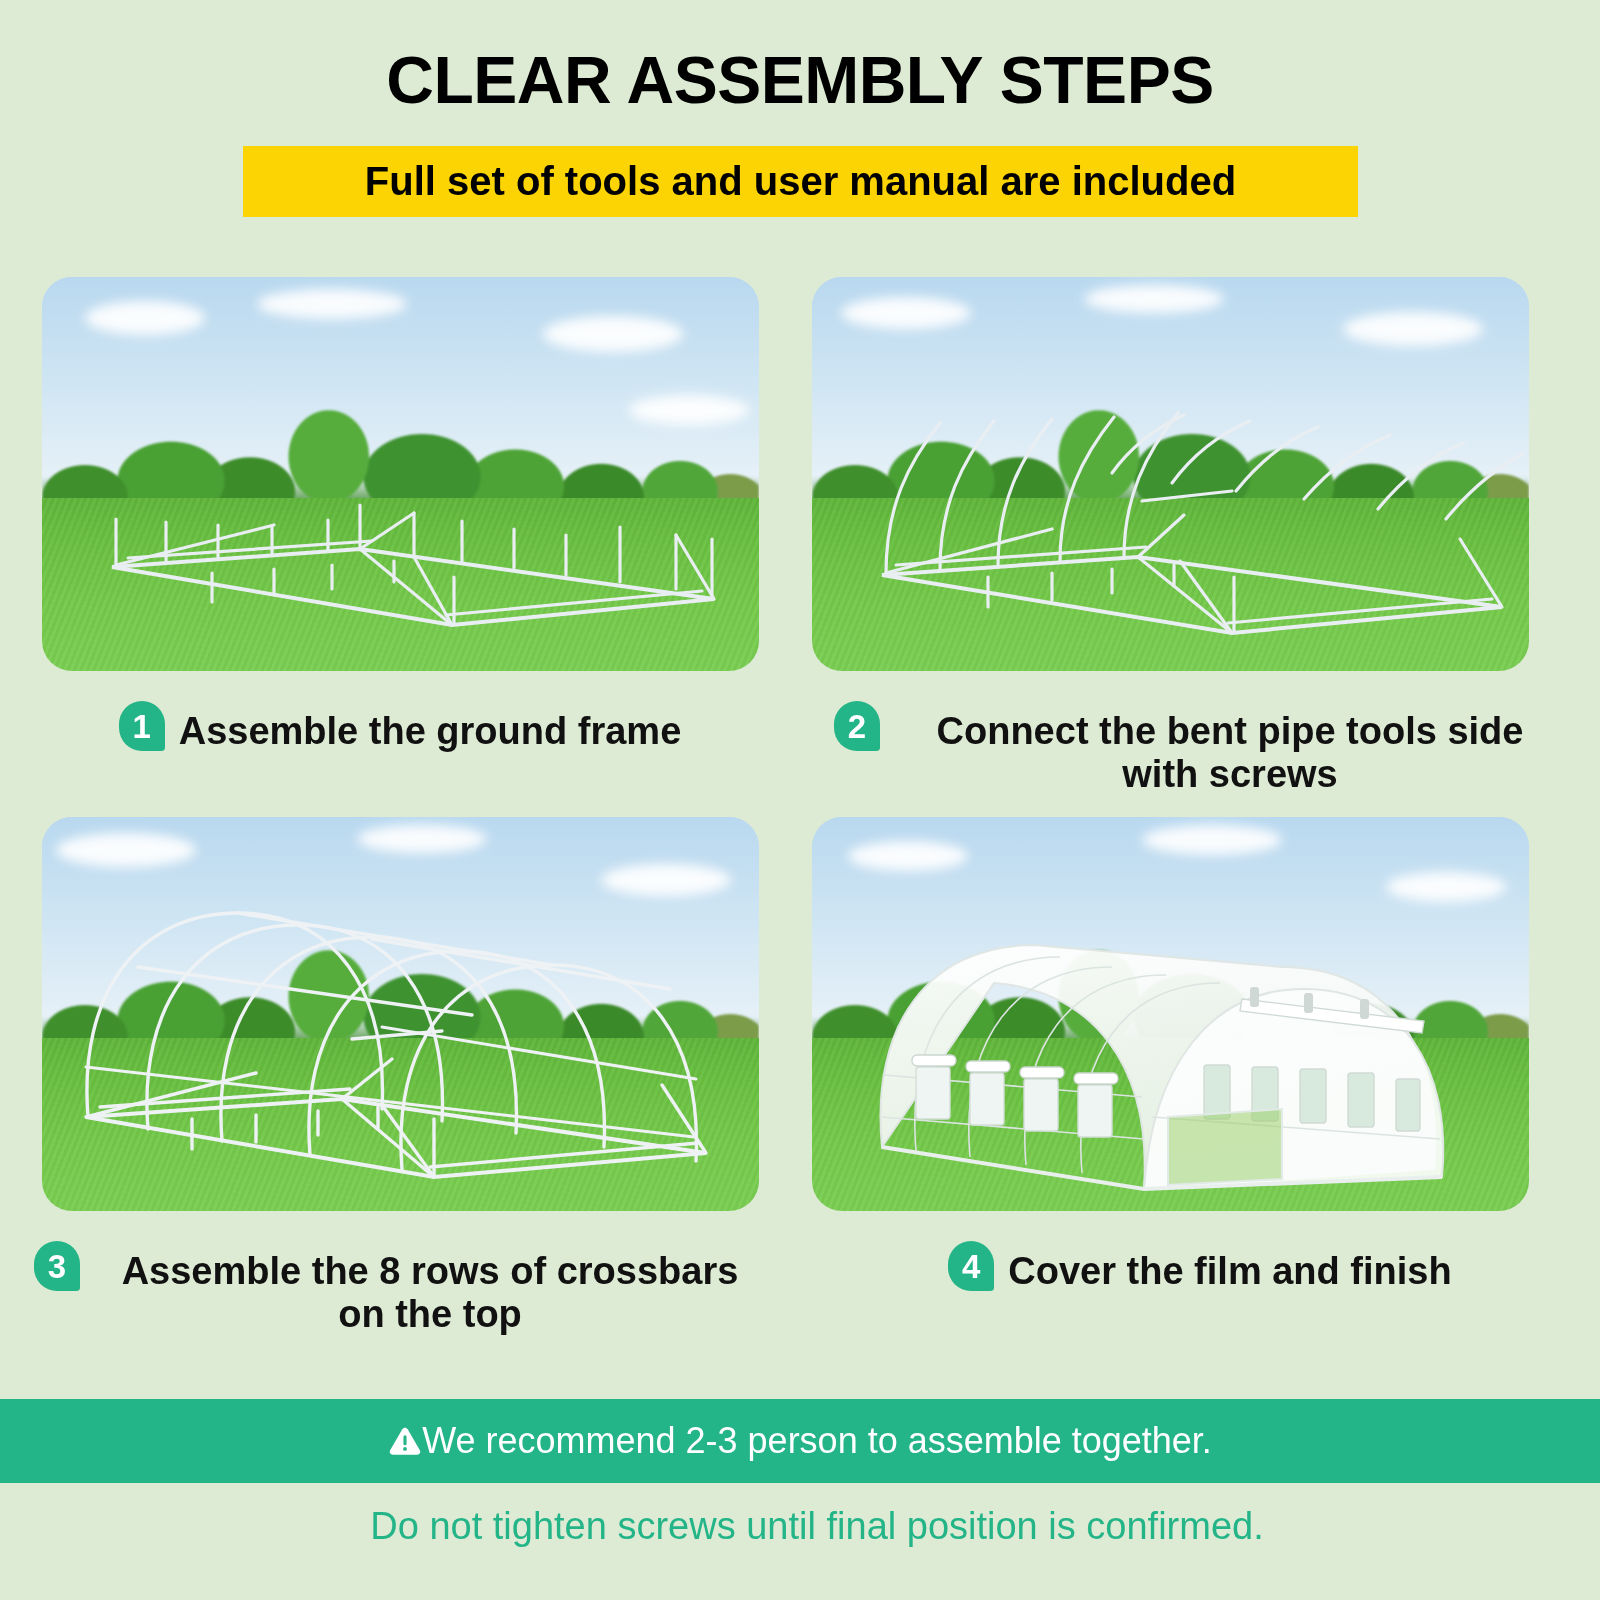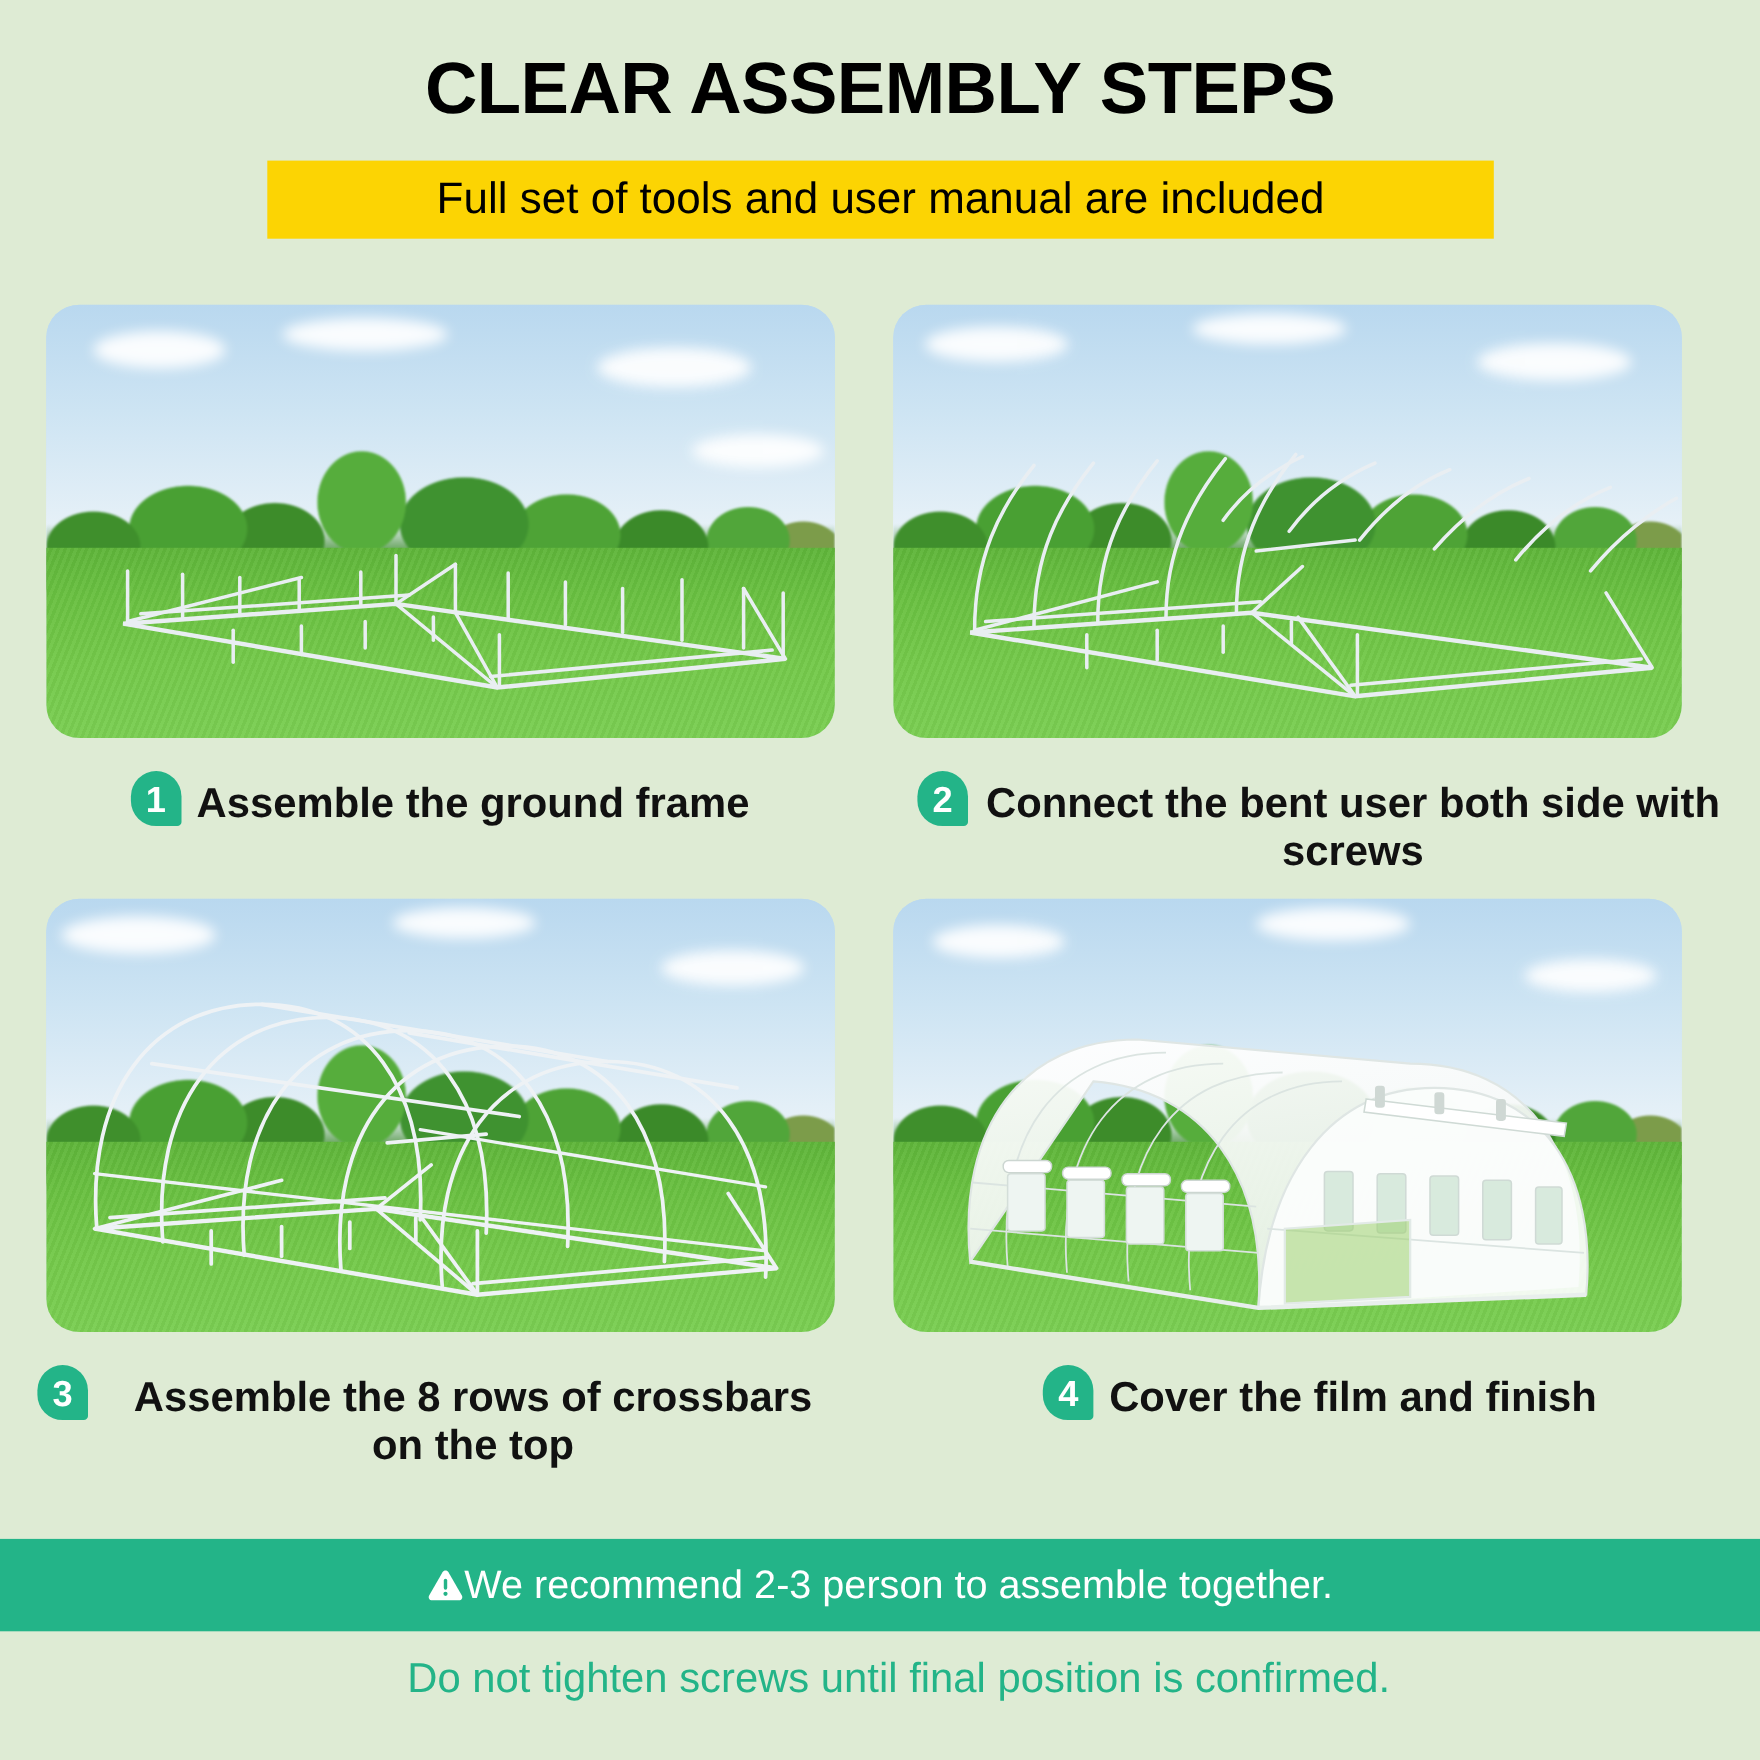--- a/index.html
+++ b/index.html
@@ -28,21 +28,21 @@
     top:146px;
     width:1115px;
     height:71px;
     background:#fcd403;
     display:flex;
     align-items:center;
     justify-content:center;
   }
   .subtitle-band span {
     font-size:40px;
-    font-weight:normal;
+    font-weight:bold;
     color:#000;
     white-space:nowrap;
   }
 
   
   .grid {
     position:absolute;
     left:0; top:277px;
     width:1600px;
   }
@@ -241,21 +241,21 @@
             <path d="M326 280 L372 238"></path>
             <path d="M420 356 L368 284"></path>
             <path d="M690 330 L648 262"></path>
             <path d="M420 356 L326 280"></path>
             <path d="M330 224 L420 214"></path>
           </g>
         </svg>
       </div>
       <div class="caption">
         <div class="badge">2</div>
-        <div class="cap-text">Connect the bent user both side with screws</div>
+        <div class="cap-text">Connect the bent pipe tools side with screws</div>
       </div>
     </div>
   </div>
 
   <div class="row" style="margin-top:22px;">
 
     <div class="cell">
       <div class="photo">
         <div class="sky"></div>
         <div class="cloud" style="left:2%;top:4%;width:140px;height:34px;"></div>

